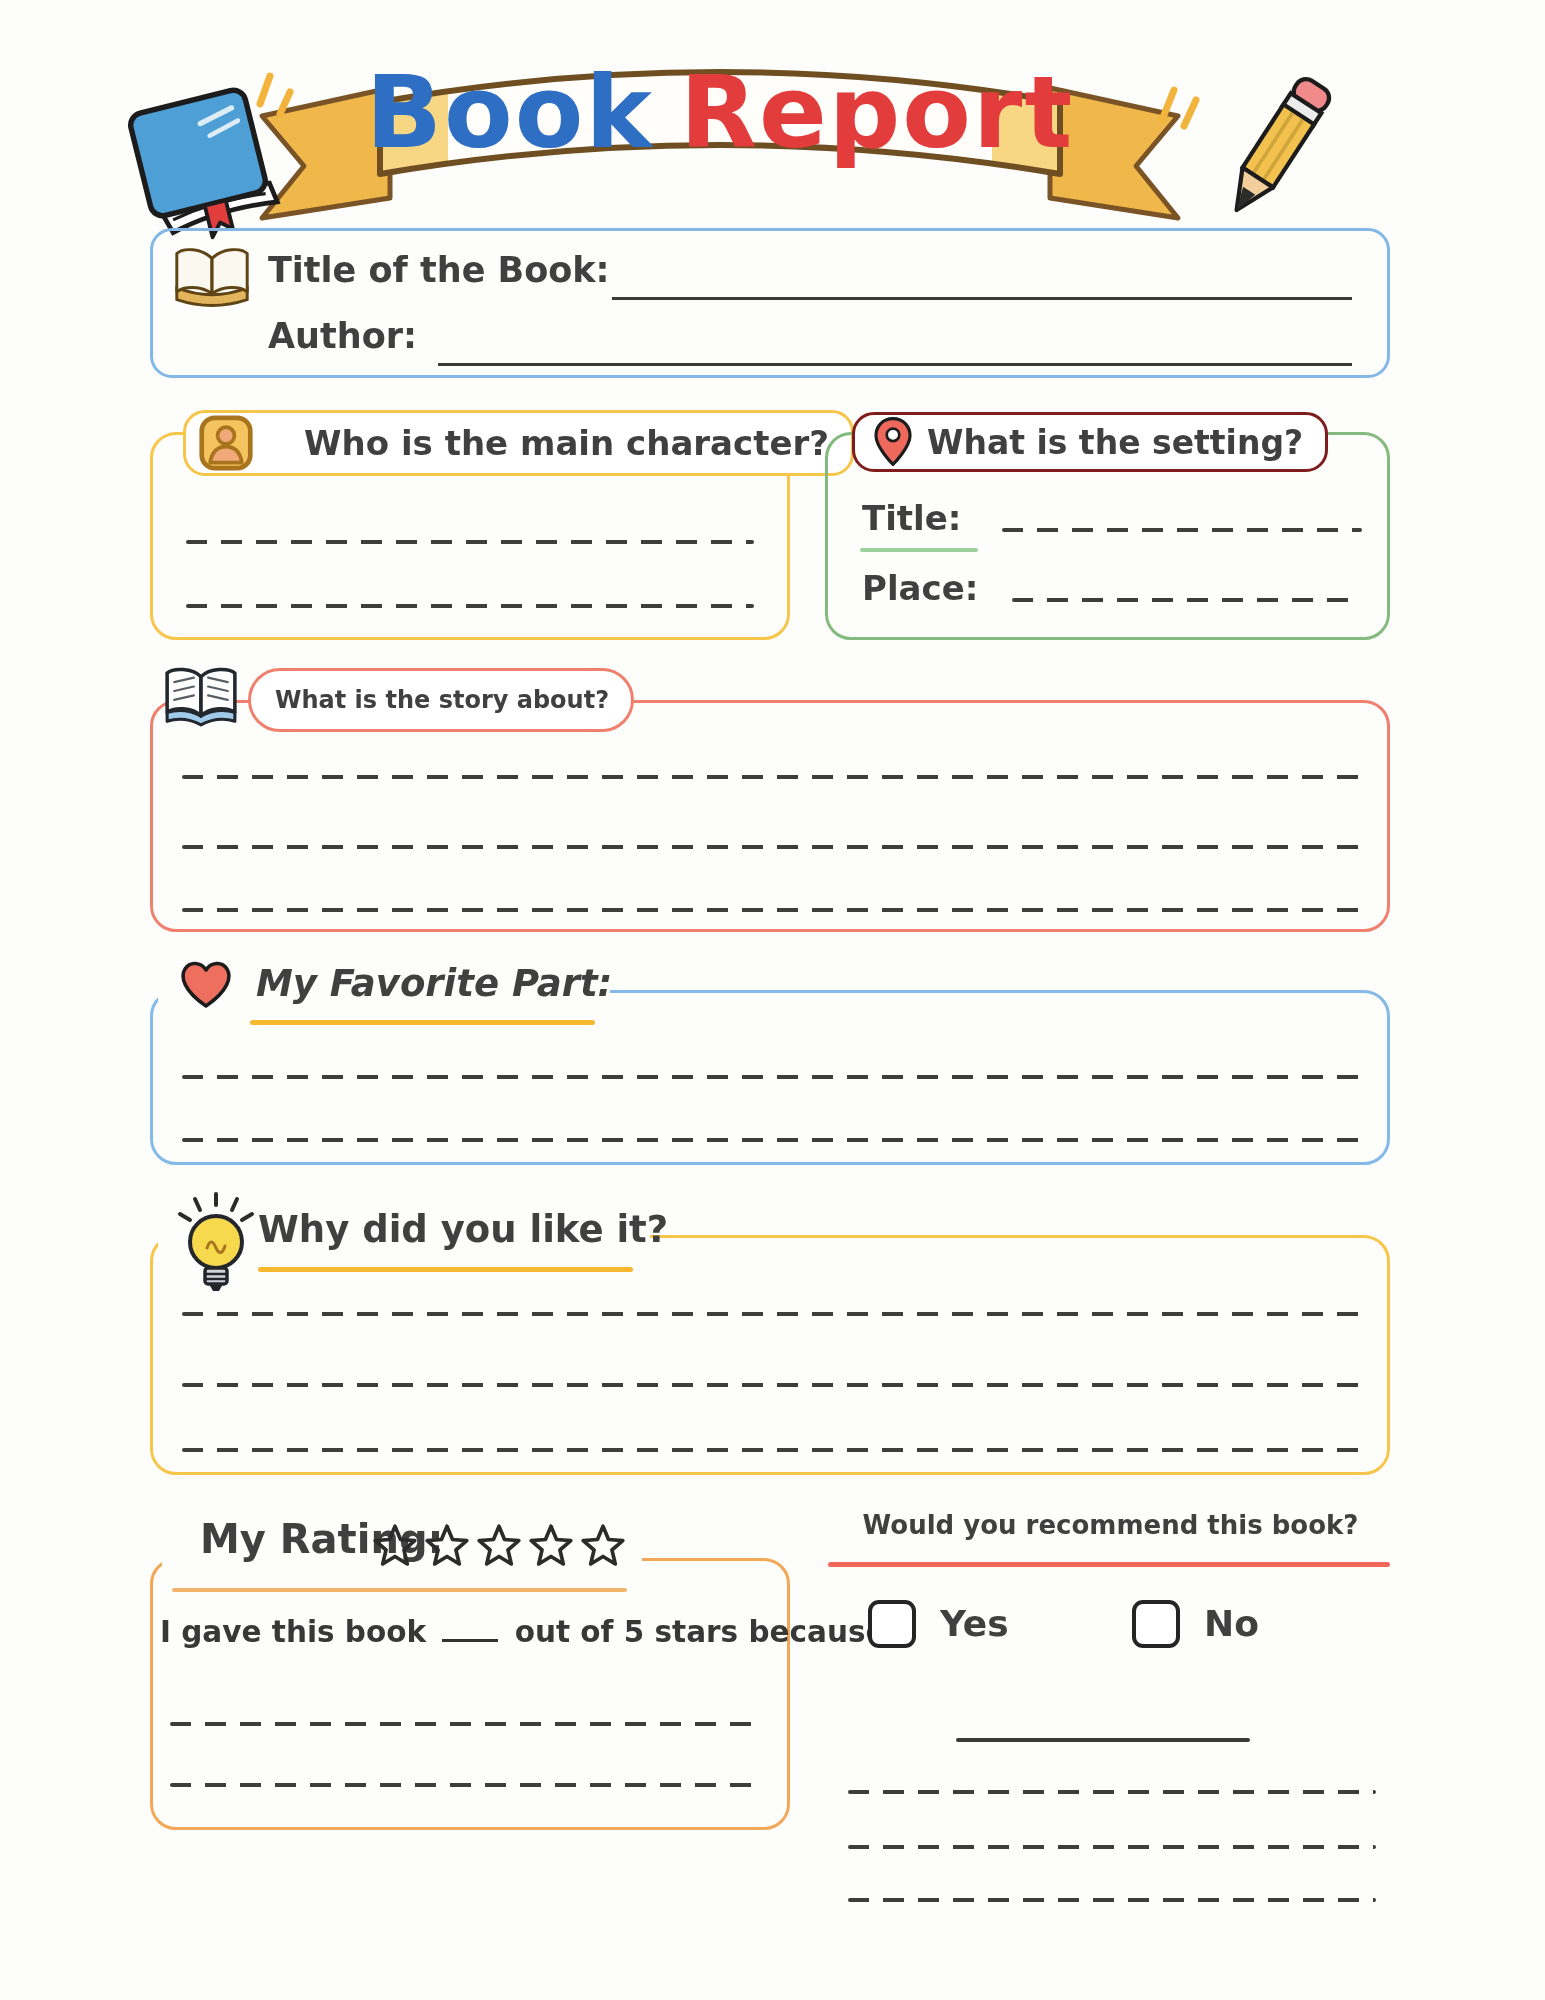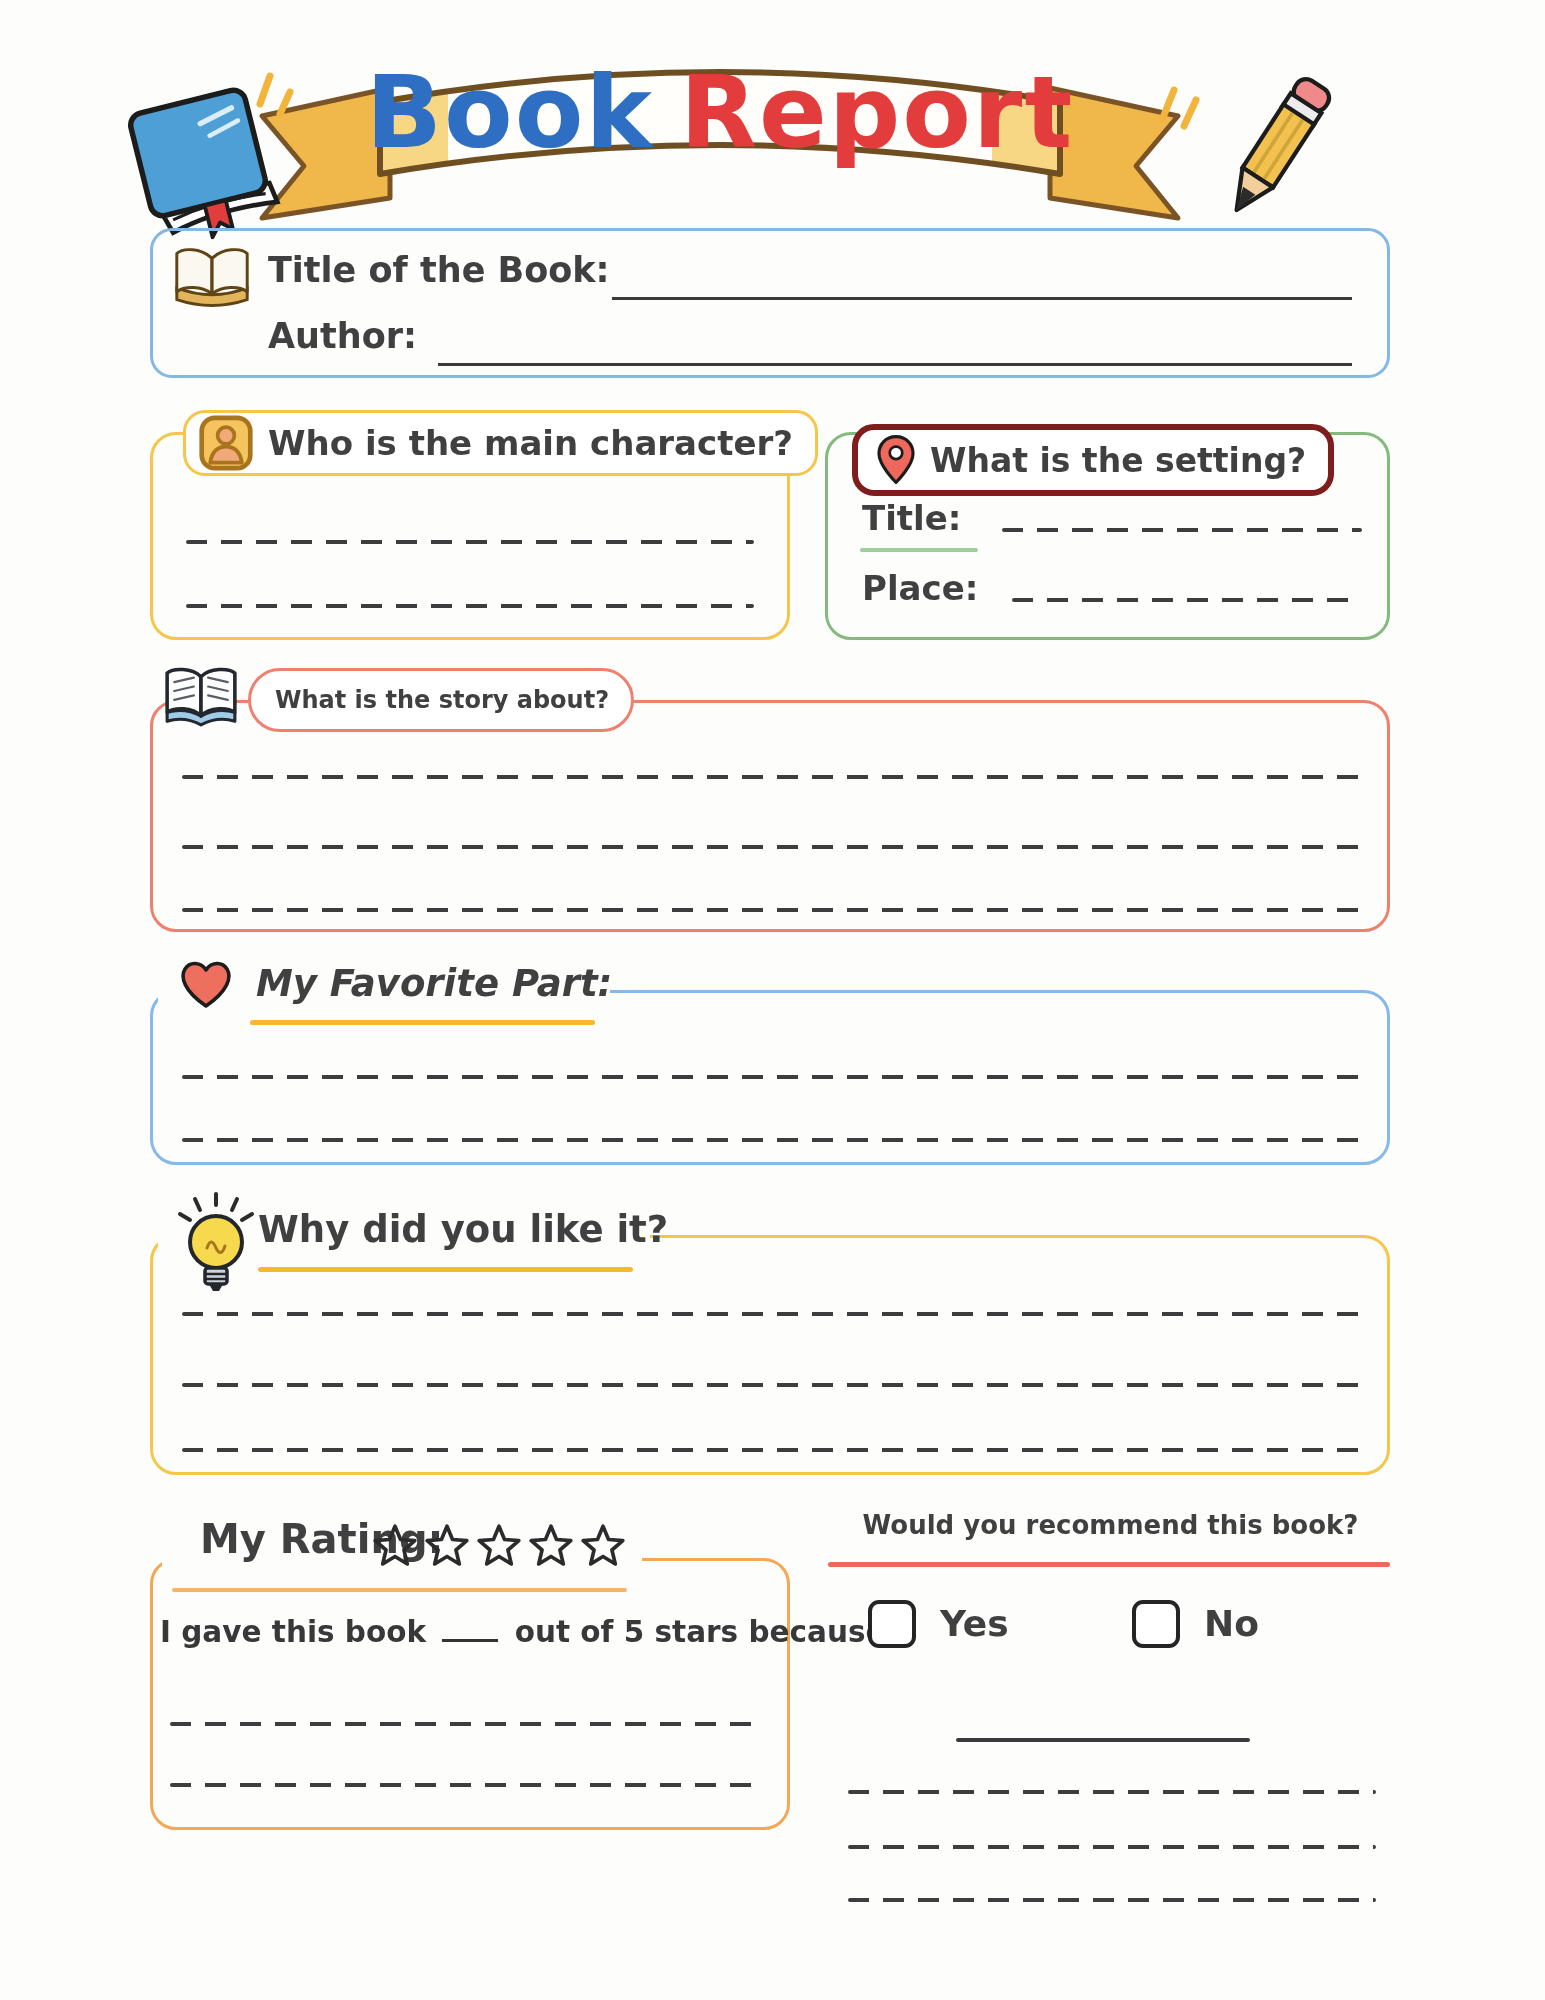--- a/index.html
+++ b/index.html
@@ -98,27 +98,27 @@
 
   <div class="box" style="left:150px; top:432px; width:640px; height:208px; border:3.5px solid #f6c64a;"></div>
   <div class="pill" style="left:183px; top:410px; height:66px; border:3px solid #f6c64a;">
     <span>
       <svg width="56" height="58" viewBox="0 0 60 62">
         <rect x="4" y="4" width="52" height="54" rx="14" fill="#f6c45f" stroke="#a8741e" stroke-width="5"></rect>
         <circle cx="30" cy="23" r="9" fill="#f2a97a" stroke="#a8741e" stroke-width="4"></circle>
         <path d="M13 52 Q16 35 30 35 Q44 35 47 52 Z" fill="#f2a97a" stroke="#a8741e" stroke-width="4" stroke-linejoin="round"></path>
       </svg>
     </span>
-    <span class="lbl" style="font-size:34px;">Who is the main character?</span>
+    <span class="lbl" style="font-size:34px;margin-left:36px;">Who is the main character?</span>
   </div>
   <div class="dash" style="left:186px; top:540px; width:568px;"></div>
   <div class="dash" style="left:186px; top:604px; width:568px;"></div>
 
   <div class="box" style="left:825px; top:432px; width:565px; height:208px; border:3.5px solid #84ba7e;"></div>
-  <div class="pill" style="left:852px; top:412px; height:72px; border:6px solid #7f1d1d; padding-left:18px;margin-top:12px;">
+  <div class="pill" style="left:852px; top:412px; height:60px; border:3px solid #7f1d1d; padding-left:18px;">
     <span>
       <svg width="40" height="52" viewBox="0 0 44 58">
         <path d="M22 3 C10 3 3 12 3 22 C3 35 22 54 22 54 C22 54 41 35 41 22 C41 12 34 3 22 3 Z" fill="#ef685c" stroke="#1c1c1c" stroke-width="3.5" stroke-linejoin="round"></path>
         <circle cx="22" cy="21" r="7" fill="#ffffff" stroke="#1c1c1c" stroke-width="3"></circle>
       </svg>
     </span>
     <span class="lbl" style="font-size:33px;">What is the setting?</span>
   </div>
   <div class="abs lbl" style="left:862px; top:498px; font-size:34px;">Title:</div>
   <div class="ul" style="left:860px; top:548px; width:118px; height:4px; background:#9ccf9c;"></div>

